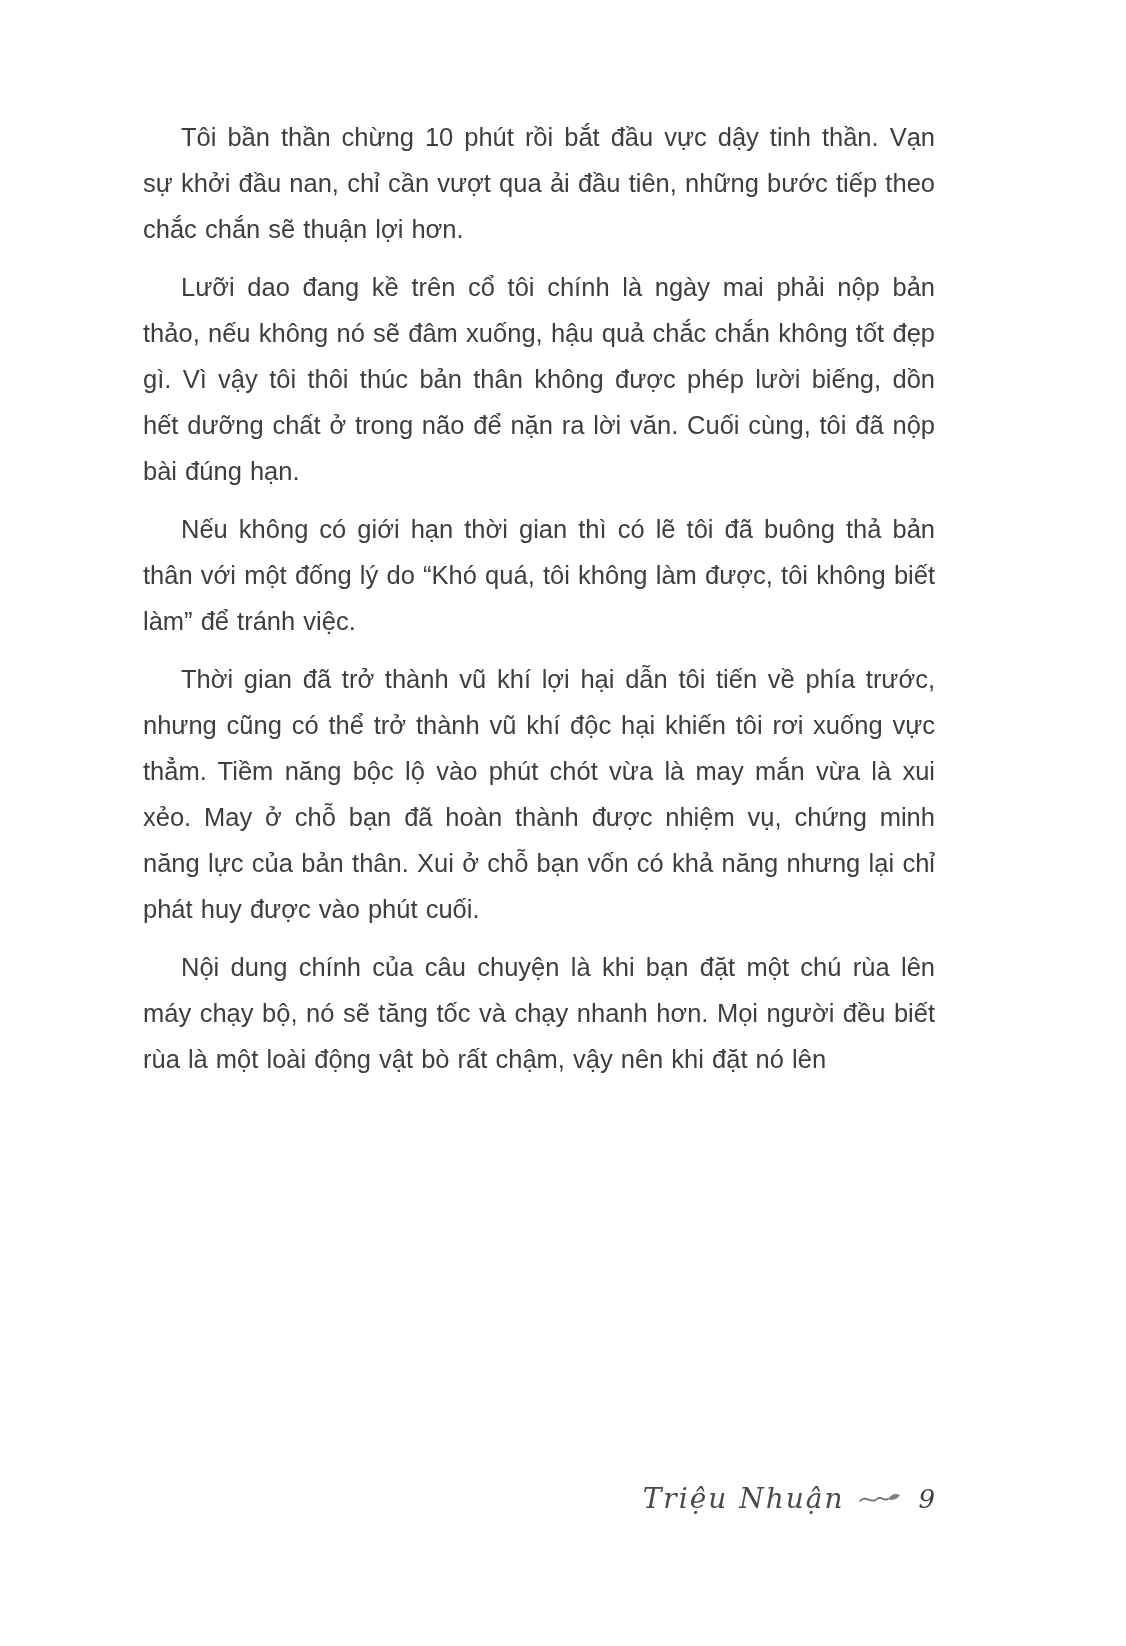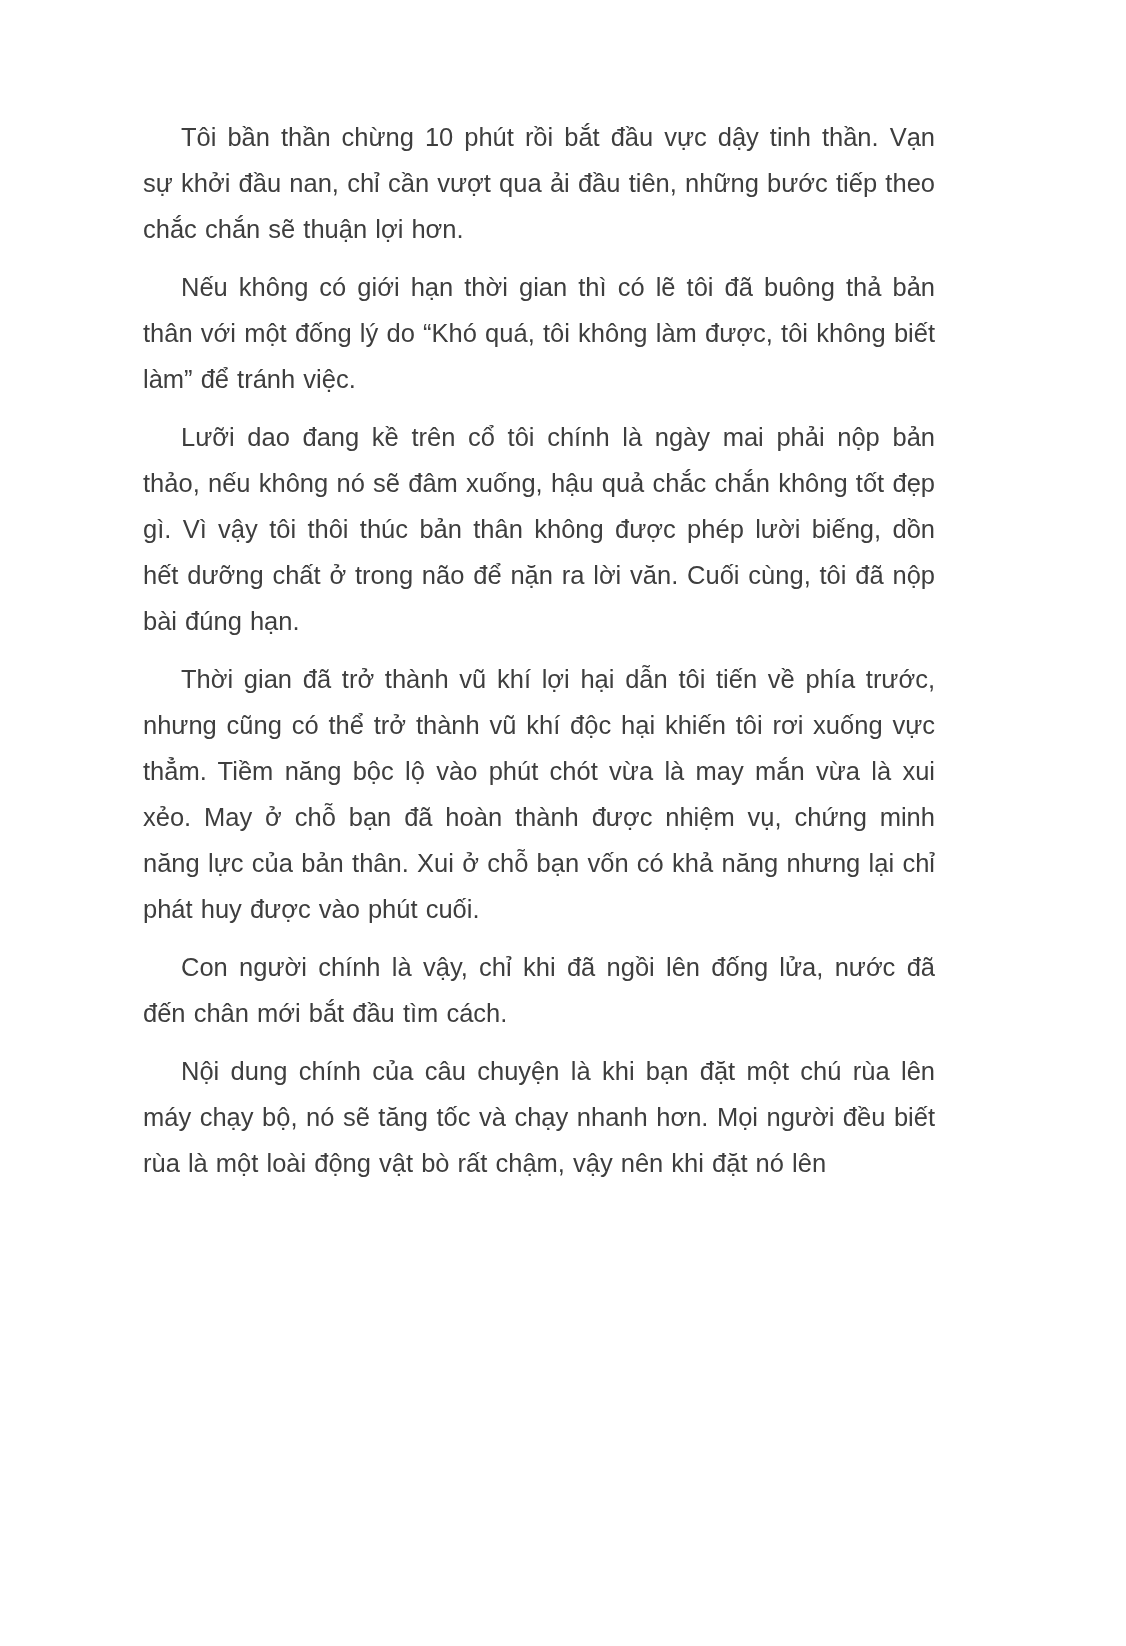--- a/index.html
+++ b/index.html
@@ -63,21 +63,30 @@
     padding-left: 2px;
   }
 </style>
 </head>
 <body>
 
 <div class="page">
 
   <main class="content">
     <p>Tôi bần thần chừng 10 phút rồi bắt đầu vực dậy tinh thần. Vạn sự khởi đầu nan, chỉ cần vượt qua ải đầu tiên, những bước tiếp theo chắc chắn sẽ thuận lợi hơn.</p>
+    <p>Lưỡi dao đang kề trên cổ tôi chính là ngày mai phải nộp bản thảo, nếu không nó sẽ đâm xuống, hậu quả chắc chắn không tốt đẹp gì. Vì vậy tôi thôi thúc bản thân không được phép lười biếng, dồn hết dưỡng chất ở trong não để nặn ra lời văn. Cuối cùng, tôi đã nộp bài đúng hạn.</p>
     <p>Nếu không có giới hạn thời gian thì có lẽ tôi đã buông thả bản thân với một đống lý do “Khó quá, tôi không làm được, tôi không biết làm” để tránh việc.</p>
-    <p>Lưỡi dao đang kề trên cổ tôi chính là ngày mai phải nộp bản thảo, nếu không nó sẽ đâm xuống, hậu quả chắc chắn không tốt đẹp gì. Vì vậy tôi thôi thúc bản thân không được phép lười biếng, dồn hết dưỡng chất ở trong não để nặn ra lời văn. Cuối cùng, tôi đã nộp bài đúng hạn.</p>
     <p>Thời gian đã trở thành vũ khí lợi hại dẫn tôi tiến về phía trước, nhưng cũng có thể trở thành vũ khí độc hại khiến tôi rơi xuống vực thẳm. Tiềm năng bộc lộ vào phút chót vừa là may mắn vừa là xui xẻo. May ở chỗ bạn đã hoàn thành được nhiệm vụ, chứng minh năng lực của bản thân. Xui ở chỗ bạn vốn có khả năng nhưng lại chỉ phát huy được vào phút cuối.</p>
-    <p>Con người chính là vậy, chỉ khi đã ngồi lên đống lửa, nước đã đến chân mới bắt đầu tìm cách.</p>
     <p>Nội dung chính của câu chuyện là khi bạn đặt một chú rùa lên máy chạy bộ, nó sẽ tăng tốc và chạy nhanh hơn. Mọi người đều biết rùa là một loài động vật bò rất chậm, vậy nên khi đặt nó lên</p>
   </main>
 
+  <footer class="footer">
+    <span class="author">Triệu Nhuận</span>
+    <span class="flourish">
+      <svg width="44" height="18" viewBox="0 0 44 18" aria-hidden="true">
+        <path d="M2 11 C 8 4, 13 15, 19 9 C 23 5, 26 12, 30 9" fill="none" stroke="#6a6a6a" stroke-width="1.6" stroke-linecap="round"></path>
+        <path d="M30 9 q 5 -7 12 -4 q -5 7 -12 4 z" fill="#6a6a6a" opacity="0.85"></path>
+      </svg>
+    </span>
+    <span class="page-number">9</span>
+  </footer>
 
 </div>
 
 </body></html>

